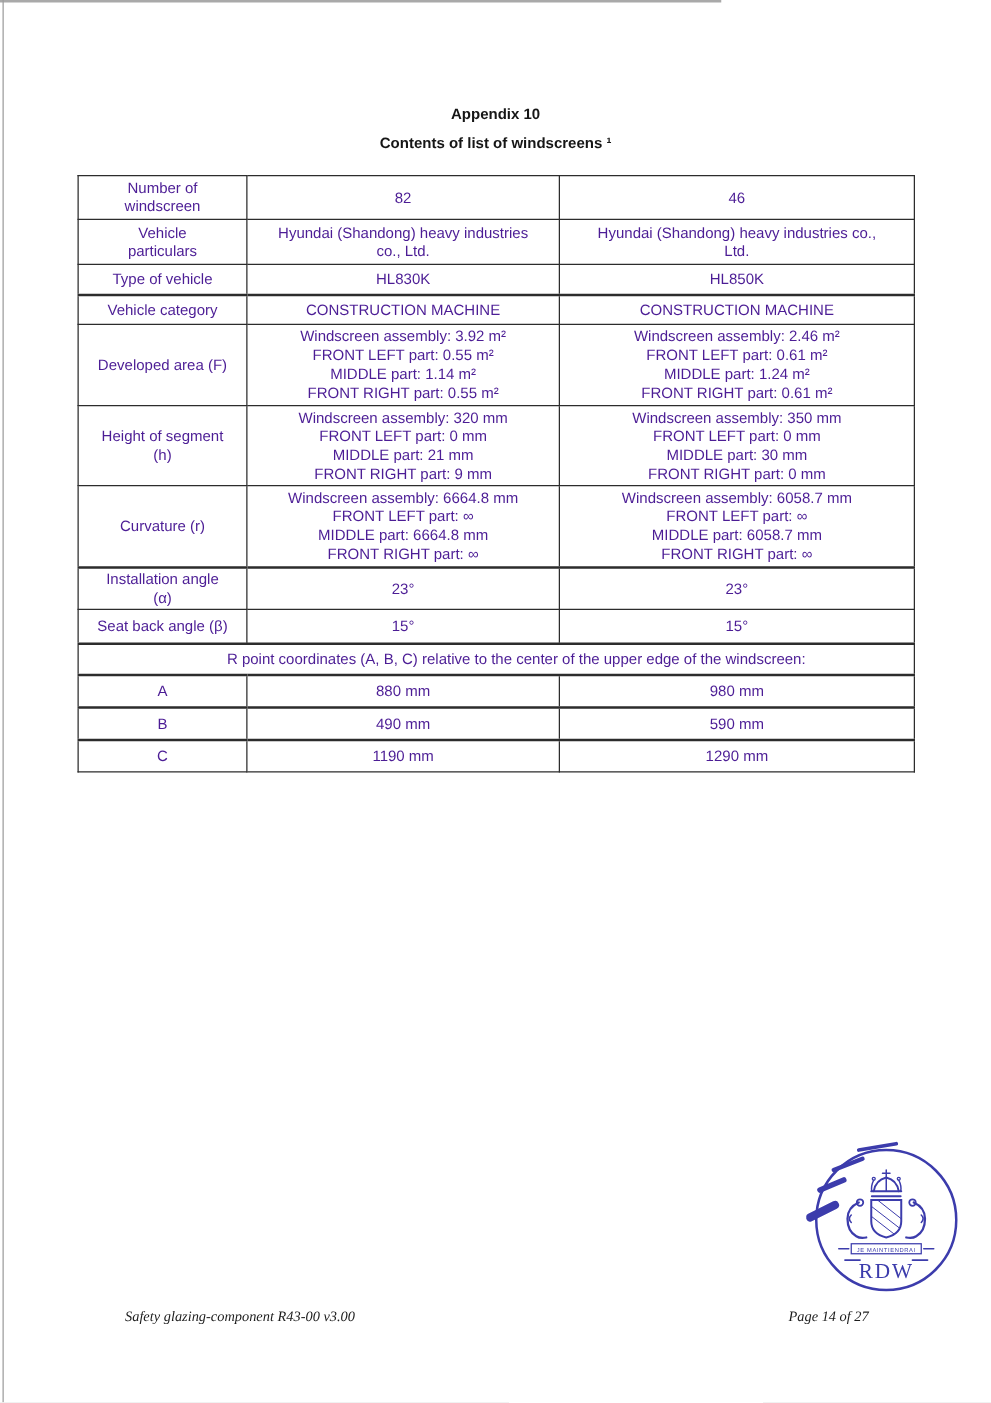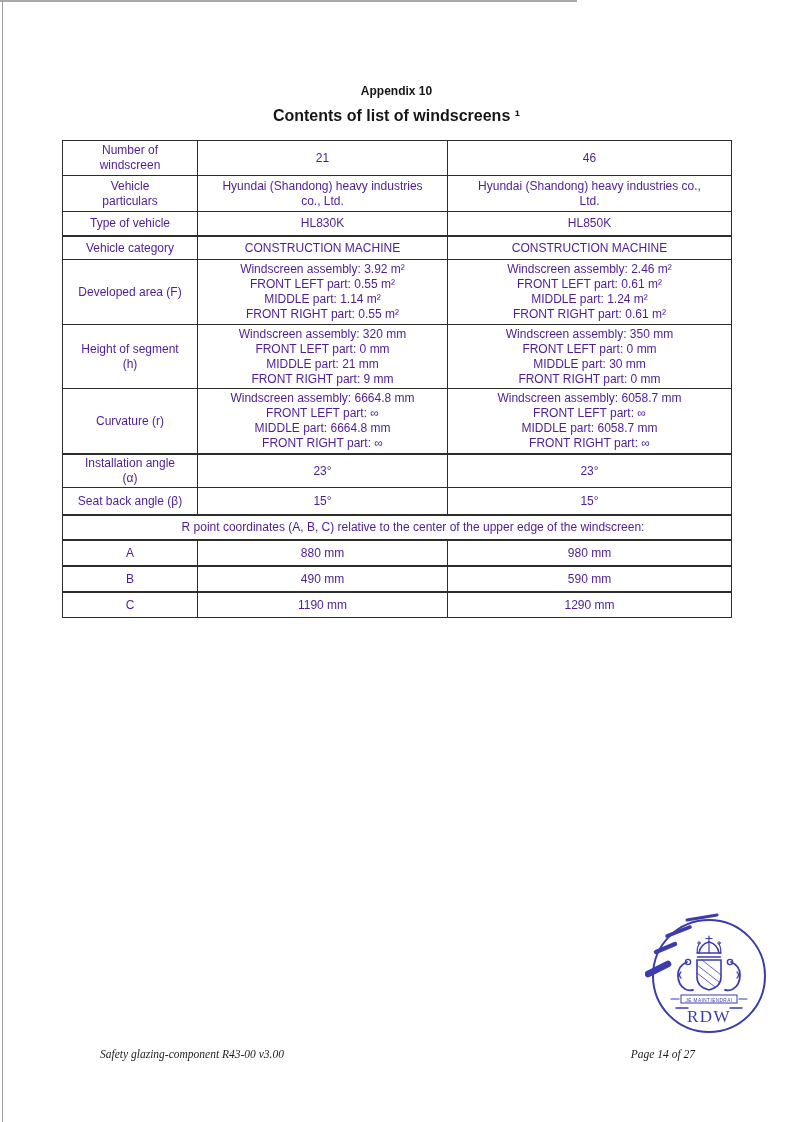--- a/index.html
+++ b/index.html
@@ -11,21 +11,21 @@
   
   .scan-top    { position:absolute; left:0; top:0; width:577px; height:2px; background:#a9a9a9; }
   .scan-left   { position:absolute; left:2px; top:0; width:1px; height:1122px; background:#9d9d9d; }
 
   .approval {
     position:absolute; left:95px; top:36px;
     font-family:"Liberation Serif", serif; font-weight:bold; font-size:14px; color:#111;
   }
   .title-block { position:absolute; left:0; top:84px; width:793px; text-align:center; }
   .appendix  { font-weight:bold; font-size:12px; color:#161616; }
-  .subtitle  { font-weight:bold; font-size:16px; color:#161616; margin-top:9px; }
+  .subtitle  { font-weight:bold; font-size:12px; color:#161616; margin-top:9px; }
 
   table.ws {
     position:absolute; left:62px; top:140px; width:669px;
     border-collapse:collapse; table-layout:fixed;
     font-size:12px; color:#4c1d95;
   }
   table.ws td {
     border:1px solid #2c2c2c; text-align:center; vertical-align:middle;
     padding:1px 2px; white-space:pre-line; line-height:15px;
   }
@@ -69,21 +69,21 @@
   <table class="ws">
     <colgroup>
         <col style="width:135px">
         <col style="width:250px">
         <col style="width:284px">
       </colgroup>
     <tbody>
         <tr class="rh-number">
       <td>Number of
 windscreen</td>
-      <td>21</td>
+      <td>82</td>
       <td>46</td>
     </tr>
     <tr class="rh-manu">
       <td>Vehicle
 particulars</td>
       <td>Hyundai (Shandong) heavy industries
 co., Ltd.</td>
       <td>Hyundai (Shandong) heavy industries co.,
 Ltd.</td>
     </tr>

